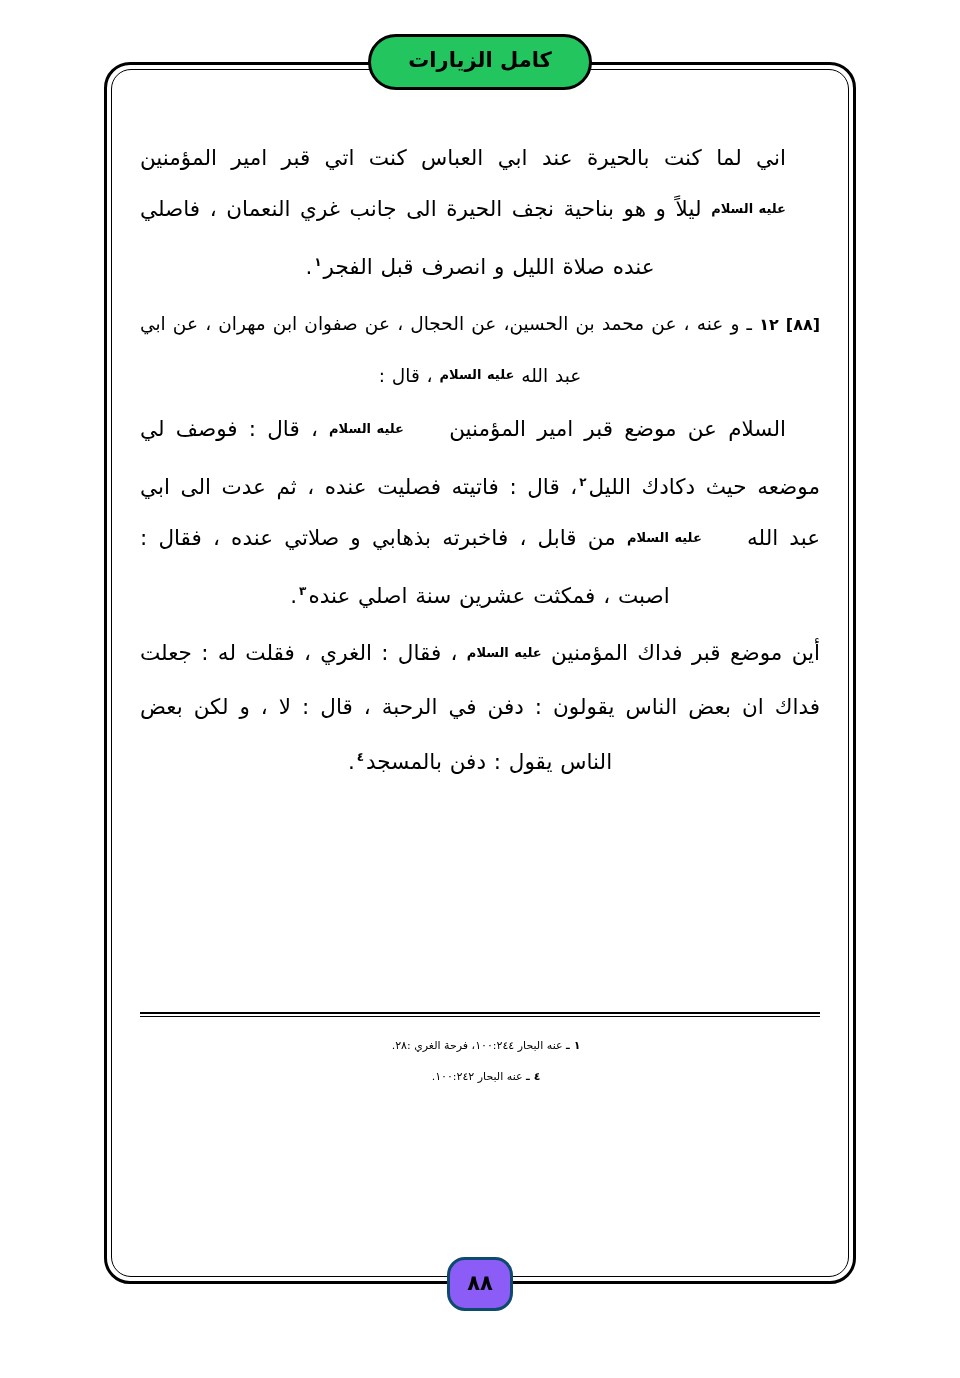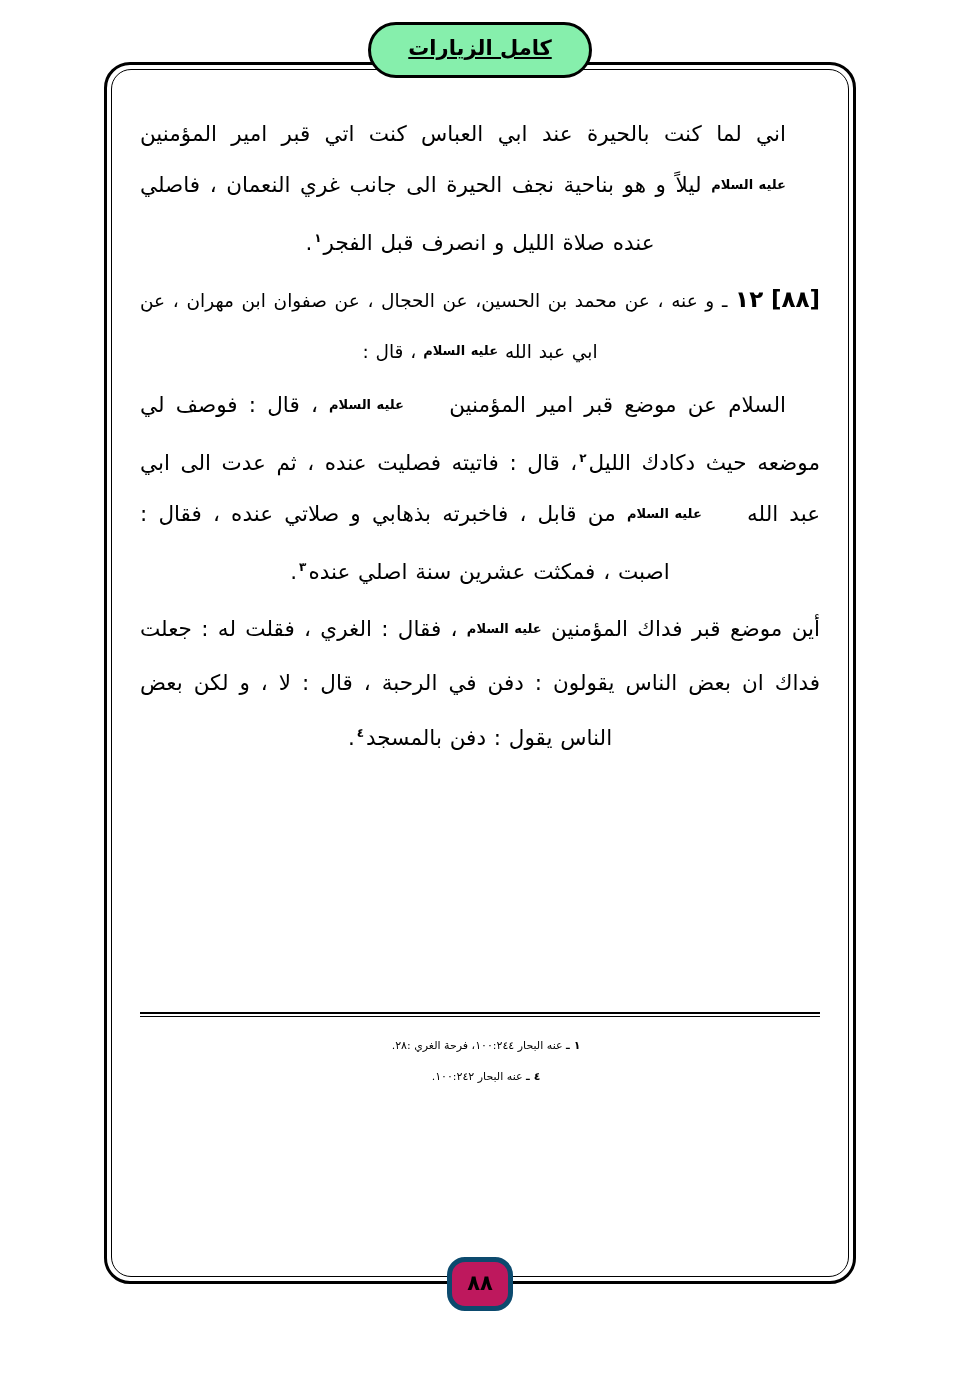--- a/index.html
+++ b/index.html
@@ -37,72 +37,71 @@
     border: 1px solid #000;
     border-radius: 20px;
     box-sizing: border-box;
   }
 
   
   #title-capsule {
     position: absolute;
     left: 50%;
     transform: translateX(-50%);
-    top: 50px;
+    top: 62px;
     margin-top: -28px;
     width: 224px;
     height: 56px;
-    background: #86efac;
+    background: #22c55e;
     border: 3px solid #000;
     border-radius: 28px;
     box-sizing: border-box;
     display: flex;
     align-items: center;
     justify-content: center;
     z-index: 5;
-    text-decoration: underline;
   }
   #title-capsule .cap-text {
     font-size: 21px;
     font-weight: bold;
     letter-spacing: 1px;
     line-height: 1;
     padding-bottom: 3px;
   }
 
   
   #page-number-capsule {
     position: absolute;
     left: 50%;
     transform: translateX(-50%);
     top: 1284px;
     margin-top: -27px;
     width: 66px;
     height: 54px;
-    background: #be185d;
-    border: 5px solid #0c4a6e;
+    background: #8b5cf6;
+    border: 3px solid #0c4a6e;
     border-radius: 18px;
     box-sizing: border-box;
     display: flex;
     align-items: center;
     justify-content: center;
     z-index: 5;
   }
   #page-number-capsule .pg-text {
     font-size: 21px;
     font-weight: bold;
     line-height: 1;
     padding-bottom: 2px;
   }
 
   
   #content {
     position: absolute;
     left: 140px;
-    top: 108px;
+    top: 132px;
     width: 680px;
     height: 1120px;
   }
 
   .body-block {
     font-size: 21.5px;
     line-height: 51px;
     text-align: justify;
     text-align-last: center;
     margin: 0 0 6px 0;
@@ -115,21 +114,21 @@
   .isnad-block {
     font-size: 18.5px;
     line-height: 51px;
     text-align: justify;
     text-align-last: center;
     margin: 0;
     word-spacing: 1px;
   }
 
   .hadith-num {
-    font-size: 23px;
+    font-size: 16px;
     font-weight: bold;
   }
 
   
   .honorific {
     font-size: 13px;
     display: inline-block;
     transform: translateY(-3px);
     letter-spacing: -1px;
     font-weight: bold;

